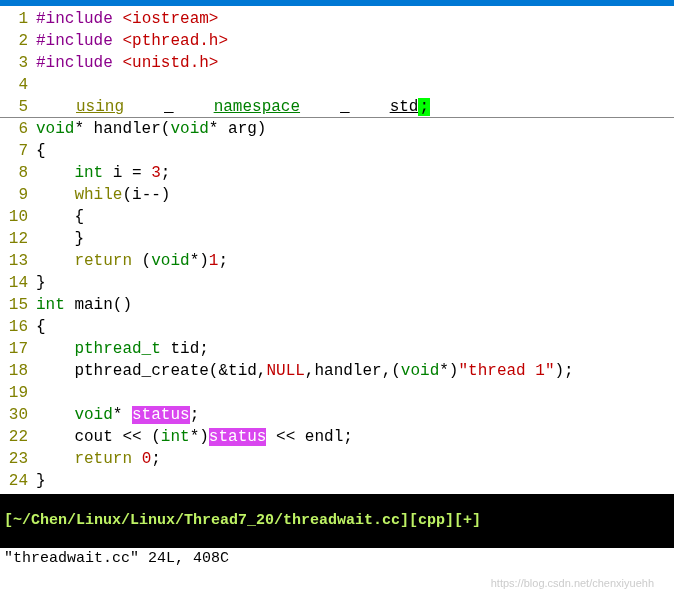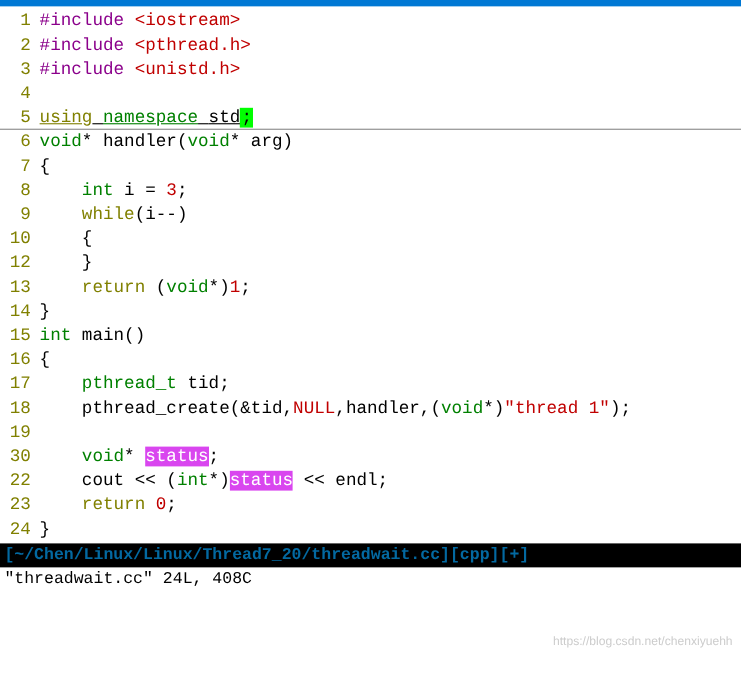--- a/index.html
+++ b/index.html
@@ -9,27 +9,27 @@
     .line { display: flex; line-height: 22px; height: 22px; white-space: pre; }
     .gutter { width: 36px; text-align: right; padding-right: 8px; color: #808000; font-weight: normal; }
     .code { flex: 1; }
     .preproc { color: #8b008b; }
     .keyword { color: #808000; font-weight: normal; }
     .type { color: #008000; }
     .string { color: #c00000; }
     .number { color: #c00000; }
     .const { color: #c00000; }
     .plain { color: #000; }
-    .underline { text-decoration: underline; }
+    .underline { text-decoration: underline; margin-left: 40px; }
     .cursor-block { background: #00ff00; color: #000; padding: 0 1px; }
     .highlight { background: #d946ef; color: #fff; }
     .current-line { border-bottom: 1px solid #888; }
-    .status-bar { background: #000; color: #0369a1; font-weight: bold; padding: 1px 4px; font-size: 15px; line-height: 20px; }
+    .status-bar { background: #000; color: #bef264; font-weight: bold; padding: 17px 4px; font-size: 15px; line-height: 20px; }
     .status-info { background: #fff; color: #000; padding: 1px 4px; font-size: 15px; line-height: 20px; }
-    .watermark { position: absolute; bottom: 24px; right: 8px; color: #ccc; font-size: 11px; font-family: Arial, sans-serif; }
+    .watermark { position: absolute; bottom: 24px; right: 20px; color: #ccc; font-size: 11px; font-family: Arial, sans-serif; }
   </style>
 </head>
 <body>
 
 <div class="top-bar"></div>
 
 <div class="editor">
 
 <div class="line"><span class="gutter">1</span><span class="code"><span class="preproc">#include </span><span class="const">&lt;iostream&gt;</span></span></div>
 

